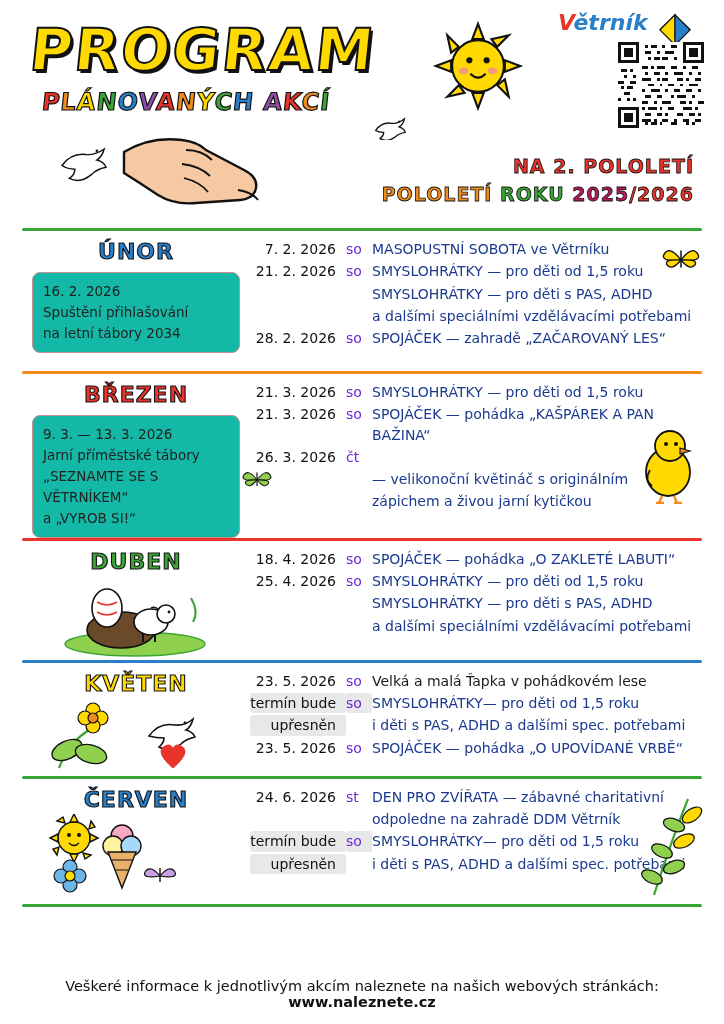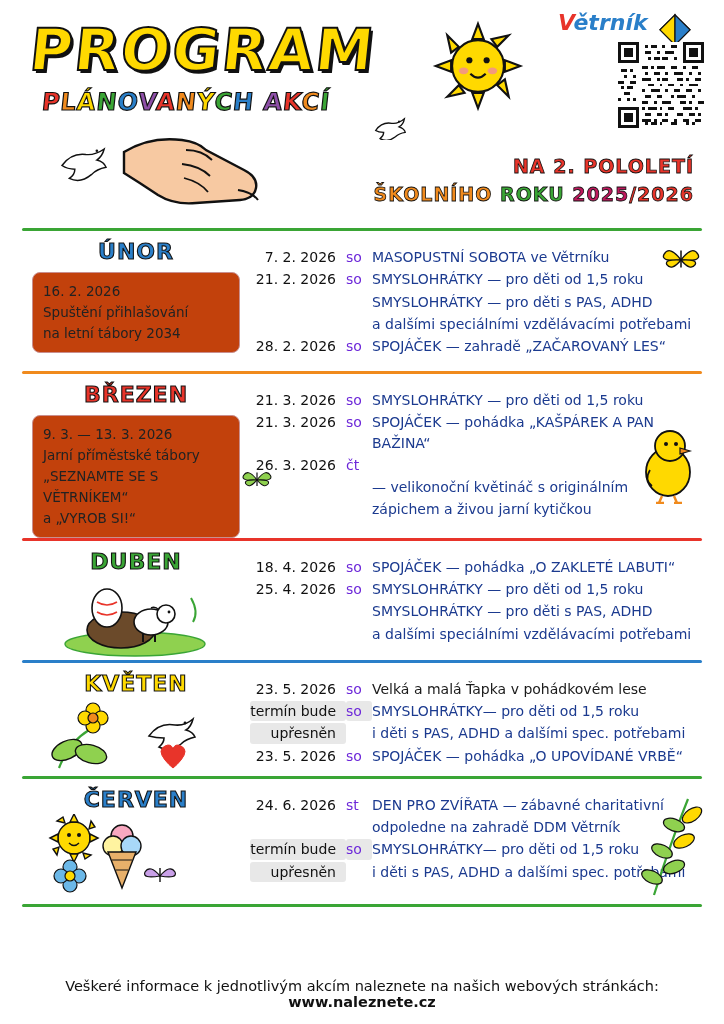--- a/index.html
+++ b/index.html
@@ -65,25 +65,25 @@
   .rule{height:3px;margin:0 22px;border-radius:2px;}
   .block{position:relative;padding:0 22px;border-radius:6px;}
   .block-inner{display:flex;position:relative;}
   .left-col{width:228px;position:relative;flex:0 0 228px;}
   .month-name{
     text-align:center;font-weight:bold;font-size:22px;letter-spacing:1px;
     margin-top:8px;-webkit-text-stroke:1.1px #111;
   }
   .note{
     margin:8px 10px 0 10px;border:1.5px solid #c98f8f;border-radius:8px;
-    background:#c2410c;padding:8px 10px;font-size:13.5px;line-height:1.55;
+    background:#14b8a6;padding:8px 10px;font-size:13.5px;line-height:1.55;
     color:#222;
   }
   .note .nline{display:block;}
-  .right-col{flex:1;padding-top:16px;}
+  .right-col{flex:1;padding-top:8px;}
   .row{display:flex;align-items:flex-start;font-size:14px;line-height:1.45;margin-bottom:2px;}
   .row .date{width:86px;flex:0 0 86px;text-align:right;padding-right:10px;color:#111;white-space:nowrap;}
   .row .day{width:26px;flex:0 0 26px;text-align:left;color:#6d28d9;}
   .row .desc{flex:1;color:#1b3a8f;}
   .row.cont .date,.row.cont .day{visibility:hidden;}
   .row.hl .date,.row.hl .day{background:#e8e8e8;border-radius:3px;}
 
   .deco{position:absolute;pointer-events:none;}
 
   
@@ -262,21 +262,21 @@
           <rect x="14" y="27" width="1" height="1"></rect>
           <rect x="18" y="27" width="2" height="1"></rect>
           <rect x="23" y="27" width="1" height="1"></rect>
           <rect x="25" y="27" width="1" height="1"></rect>
       </g>
     </svg>
 
     <div class="right-head">
       <div class="rh1">NA 2. POLOLETÍ</div>
       <div class="rh2">
-        <span class="p1">ŠKOLNÍHO</span>
+        <span class="p1">POLOLETÍ</span>
         <span class="p2">ROKU</span>
         <span class="p3">2025</span><span class="p4">/2026</span>
       </div>
     </div>
   </div>
 
   <div class="rule" style="background:#3aa535"></div>
   <div class="block blk-feb">
     <div class="block-inner">
       <div class="left-col">

